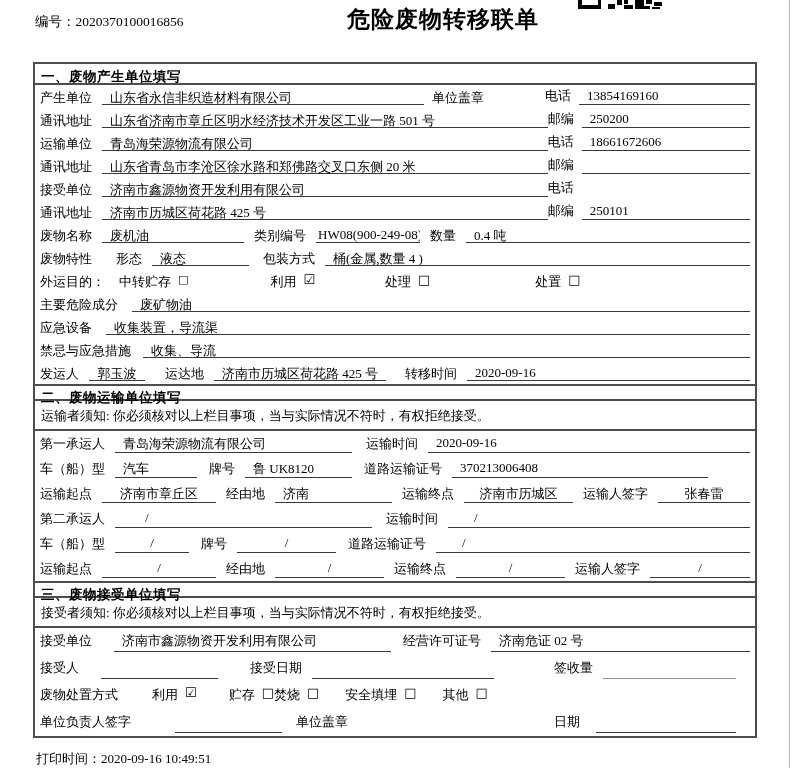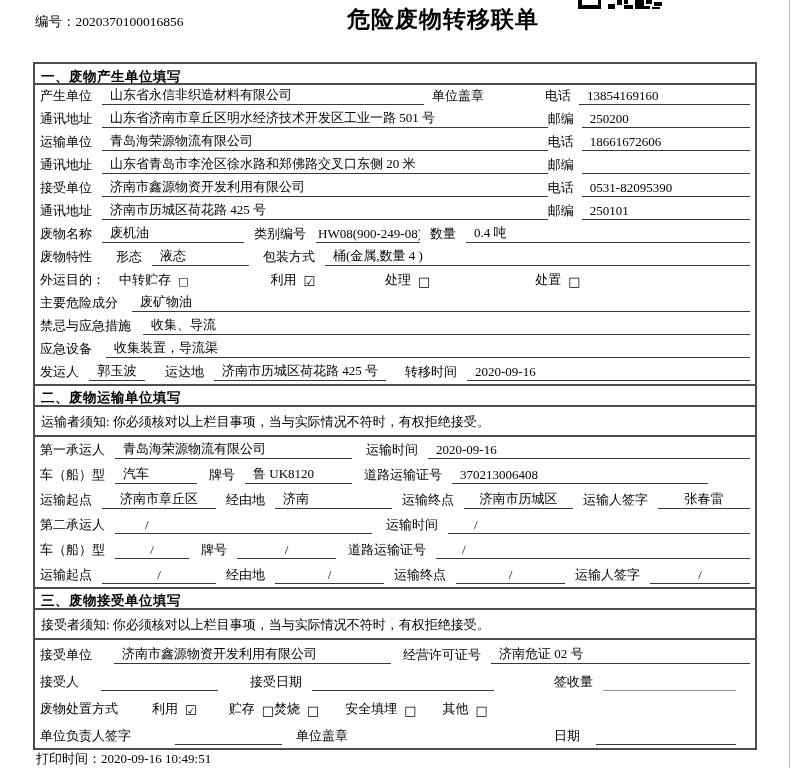--- a/index.html
+++ b/index.html
@@ -6,23 +6,23 @@
   .page{position:relative;width:796px;height:768px;background:#fff;overflow:hidden;
         font-family:"Liberation Serif","DejaVu Serif",serif;color:#000;font-size:13px;}
   .edge-line{position:absolute;left:789px;top:0;width:1px;height:768px;background:#b5b5b5;}
   .serial{position:absolute;left:35px;top:13px;font-size:13.5px;white-space:nowrap;text-align:right;}
   .doc-title{position:absolute;left:443px;top:4px;transform:translateX(-50%);
              font-size:23px;font-weight:bold;white-space:nowrap;letter-spacing:1px;}
   .qr{position:absolute;left:578px;top:0;}
   .sheet{position:absolute;left:33px;top:62px;width:724px;border:2px solid #4d4d4d;box-sizing:border-box;background:#fff;}
   .sec{font-weight:bold;font-size:13.5px;padding:4px 6px 0 6px;height:21px;box-sizing:border-box;
        border-bottom:2px solid #4d4d4d;letter-spacing:.5px;}
-  .sec.bt{border-top:2px solid #4d4d4d;height:23px;padding-top:3px;}
+  .sec.bt{border-top:2px solid #4d4d4d;height:17px;padding-top:3px;}
   .note{padding:6px 6px 0 6px;height:30px;box-sizing:border-box;border-bottom:2px solid #4d4d4d;}
-  .row{display:flex;align-items:flex-end;padding:16px 5px 3px 5px;box-sizing:border-box;height:23px;white-space:nowrap;}
+  .row{display:flex;padding:4px 5px 3px 5px;box-sizing:border-box;height:23px;white-space:nowrap;}
   .s2 .row{height:25px;}
   .s3 .row{height:27px;}
   .lbl{margin-right:10px;}
   .u{border-bottom:1px solid #383838;padding:0 4px 0 8px;overflow:hidden;}
   .u.ctr{text-align:center;padding:0 2px;}
   .u.gray{border-bottom-color:#8f8f8f;}
   .fill{flex:1;}
   .right{margin-left:auto;display:flex;align-items:flex-end;width:205px;}
   .right .lbl{margin-right:8px;}
   .right .u{flex:1;}
@@ -95,21 +95,20 @@
             <span class="lbl">邮编</span>
             <span class="u"></span>
           </span>
       </div>
 
       <div class="row">
         <span class="lbl">接受单位</span>
         <span class="u w440">济南市鑫源物资开发利用有限公司</span>
         <span class="right">
             <span class="lbl">电话</span>
-            <span class="u">0531-82095390</span>
           </span>
       </div>
 
       <div class="row">
         <span class="lbl">通讯地址</span>
         <span class="u w440">济南市历城区荷花路 425 号</span>
         <span class="right">
             <span class="lbl">邮编</span>
             <span class="u">250101</span>
           </span>
@@ -143,27 +142,27 @@
         <span style="margin-left:105px">处置</span>
         <span class="mk">□</span>
       </div>
 
       <div class="row">
         <span class="lbl" style="margin-right:14px">主要危险成分</span>
         <span class="u fill">废矿物油</span>
       </div>
 
       <div class="row">
+        <span class="lbl" style="margin-right:14px">应急设备</span>
+        <span class="u fill">收集装置，导流渠</span>
+      </div>
+
+      <div class="row">
         <span class="lbl" style="margin-right:12px">禁忌与应急措施</span>
         <span class="u fill">收集、导流</span>
-      </div>
-
-      <div class="row">
-        <span class="lbl" style="margin-right:14px">应急设备</span>
-        <span class="u fill">收集装置，导流渠</span>
       </div>
 
       <div class="row">
         <span class="lbl">发运人</span>
         <span class="u w52 ctr">郭玉波</span>
         <span class="lbl" style="margin-left:20px">运达地</span>
         <span class="u w160">济南市历城区荷花路 425 号</span>
         <span class="lbl" style="margin-left:19px">转移时间</span>
         <span class="u fill">2020-09-16</span>
       </div>

